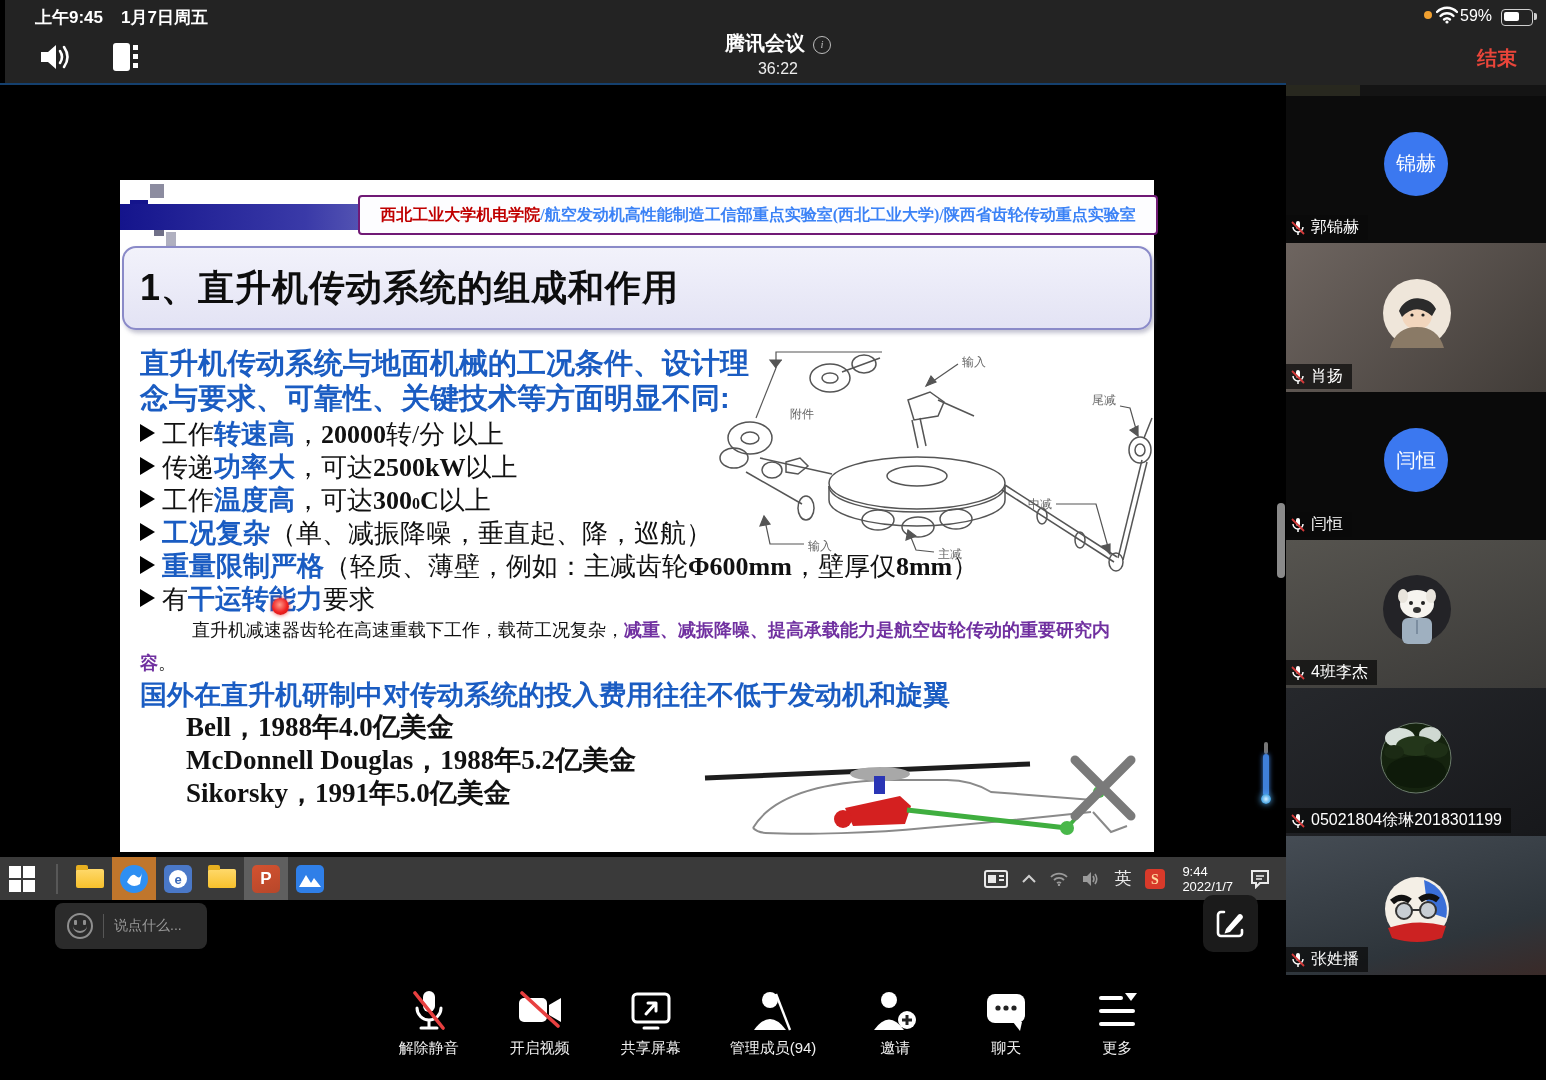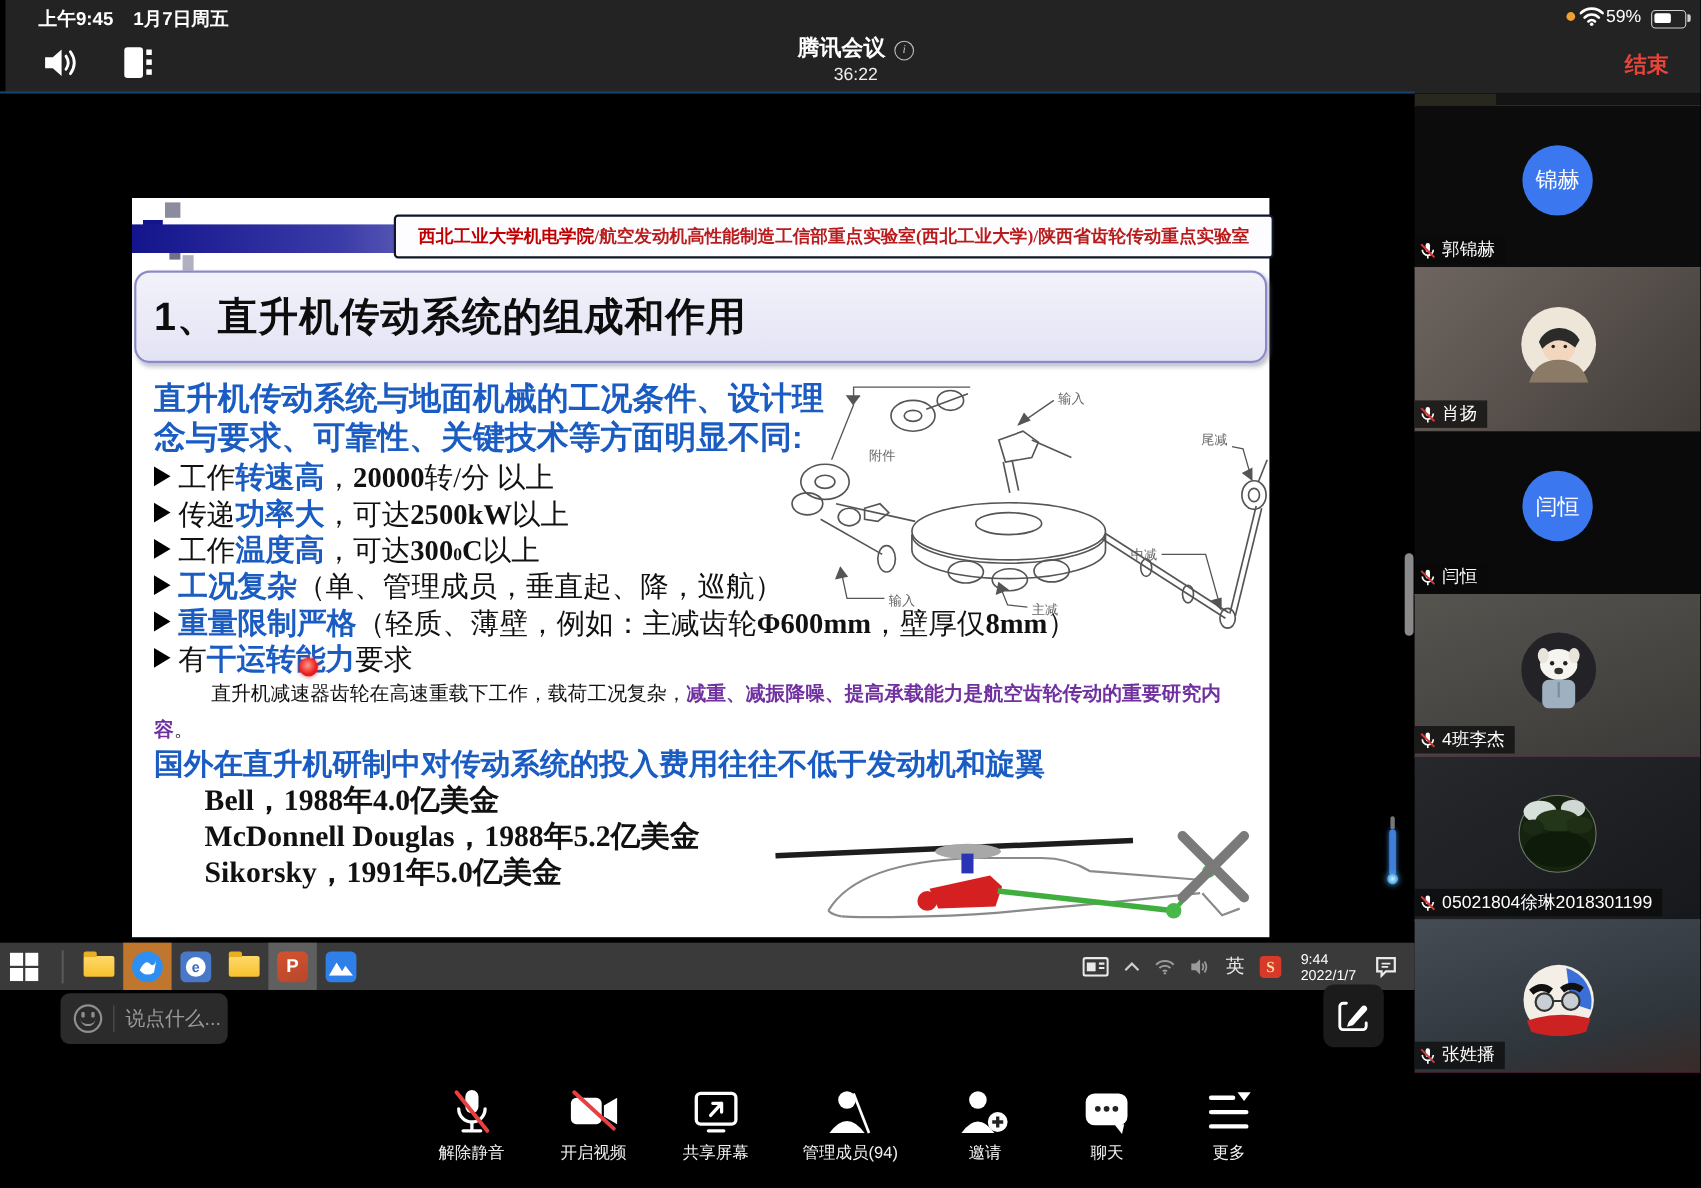--- a/index.html
+++ b/index.html
@@ -22,24 +22,24 @@
   .batt{left:1496px;top:9px;width:30px;height:15px;border:1.5px solid #cfcfcf;border-radius:4px;}
   .batt-fill{left:2px;top:2px;height:9px;width:15px;background:#fff;border-radius:2px;}
   .batt-nub{left:1529px;top:13px;width:3px;height:7px;background:#cfcfcf;border-radius:0 2px 2px 0;}
   #blue-edge{left:0;top:83px;width:1286px;height:2px;background:#15406e;}
 
   
   #slide{left:120px;top:180px;width:1034px;height:672px;background:#ffffff;}
   .sq{position:absolute;}
   .gradbar{left:0;top:24px;width:1032px;height:26px;
            background:linear-gradient(90deg,#14148c 0%,#3a3aa8 18%,#9a9ad0 38%,#ffffff 62%);}
-  .hdr-box{left:238px;top:15px;width:796px;height:36px;background:#fdfdff;border:2px solid #0f172a;
+  .hdr-box{left:238px;top:15px;width:796px;height:36px;background:#fdfdff;border:2px solid #701a75;
            border-radius:4px;display:flex;align-items:center;justify-content:center;
            font-family:"Liberation Serif",serif;font-weight:700;font-size:16px;white-space:nowrap;}
-  .hdr-red{color:#c00000;} .hdr-navy{color:#b91c1c;}
+  .hdr-red{color:#c00000;} .hdr-navy{color:#3b82f6;}
   .title-box{left:2px;top:66px;width:1026px;height:80px;border:2px solid #8a8ac8;border-radius:14px;
              background:linear-gradient(180deg,#f2f2fb 0%,#e3e3f4 100%);
              box-shadow:2px 3px 4px rgba(120,120,150,.45);display:flex;align-items:center;}
   .title-text{margin-left:16px;font-size:36px;font-weight:700;color:#0d0d0d;letter-spacing:1px;}
 
   #slide-body{left:20px;top:166px;width:998px;}
   .intro{font-size:29px;font-weight:700;color:#1a5cc2;line-height:35px;}
   .brow{display:flex;align-items:baseline;height:33px;font-size:26px;white-space:nowrap;}
   .tri{display:inline-block;width:0;height:0;border-left:15px solid #000;border-top:9px solid transparent;
        border-bottom:9px solid transparent;margin-right:7px;align-self:center;}
@@ -72,21 +72,21 @@
   .tray-clock{font-size:13px;line-height:15px;color:#fff;margin:0 10px;}
 
   
   #chatbar{left:55px;top:903px;width:152px;height:46px;background:#2b2b2b;border-radius:8px;
            display:flex;align-items:center;}
   .smiley{width:22px;height:22px;border:2px solid #8f8f8f;border-radius:50%;margin-left:12px;position:relative;}
   .smiley i{position:absolute;width:3px;height:5px;background:#8f8f8f;top:5px;border-radius:1px;}
   .smiley i.l{left:5px;} .smiley i.r{right:5px;}
   .smiley b{position:absolute;left:4px;right:4px;bottom:4px;height:6px;border-bottom:2px solid #8f8f8f;border-radius:0 0 8px 8px;}
   .chat-div{width:1px;height:24px;background:#565656;margin:0 10px;}
-  .chat-ph{color:#9a9a9a;font-size:18px;}
+  .chat-ph{color:#9a9a9a;font-size:14px;}
   #annot-btn{left:1203px;top:895px;width:55px;height:57px;background:#1b1b1b;border-radius:10px;
              display:flex;align-items:center;justify-content:center;}
   #stylus{left:1260px;top:742px;width:12px;height:66px;}
   .sty-tip{position:absolute;left:4px;top:0;width:4px;height:12px;background:#777;border-radius:2px;}
   .sty-body{position:absolute;left:3px;top:12px;width:6px;height:42px;background:#3f7fd9;border-radius:3px;
             box-shadow:0 0 5px #3f7fd9;}
   .sty-ball{position:absolute;left:1px;top:52px;width:10px;height:10px;border-radius:50%;
             background:radial-gradient(circle,#bfe6ff 10%,#3f9fe0 70%);box-shadow:0 0 6px #58b6ff;}
   #scroll-thumb{left:1277px;top:503px;width:8px;height:75px;background:#8a8a8a;border-radius:4px;}
 
@@ -280,21 +280,21 @@
           <span class="sb2">温度高</span>
           <span class="sp">，可达</span>
           <span class="sn">300</span>
           <span class="sn supn">0</span>
           <span class="sn">C</span>
           <span class="sp">以上</span>
         </div>
       <div class="brow">
           <span class="tri"></span>
           <span class="sb2">工况复杂</span>
-          <span class="sp">（单、管理成员，垂直起、降，巡航）</span>
+          <span class="sp">（单、减振降噪，垂直起、降，巡航）</span>
         </div>
       <div class="brow">
           <span class="tri"></span>
           <span class="sb2">重量限制严格</span>
           <span class="sp">（轻质、薄壁，例如：主减齿轮</span>
           <span class="sn">Φ600mm</span>
           <span class="sp">，壁厚仅</span>
           <span class="sn">8mm</span>
           <span class="sp">）</span>
         </div>

